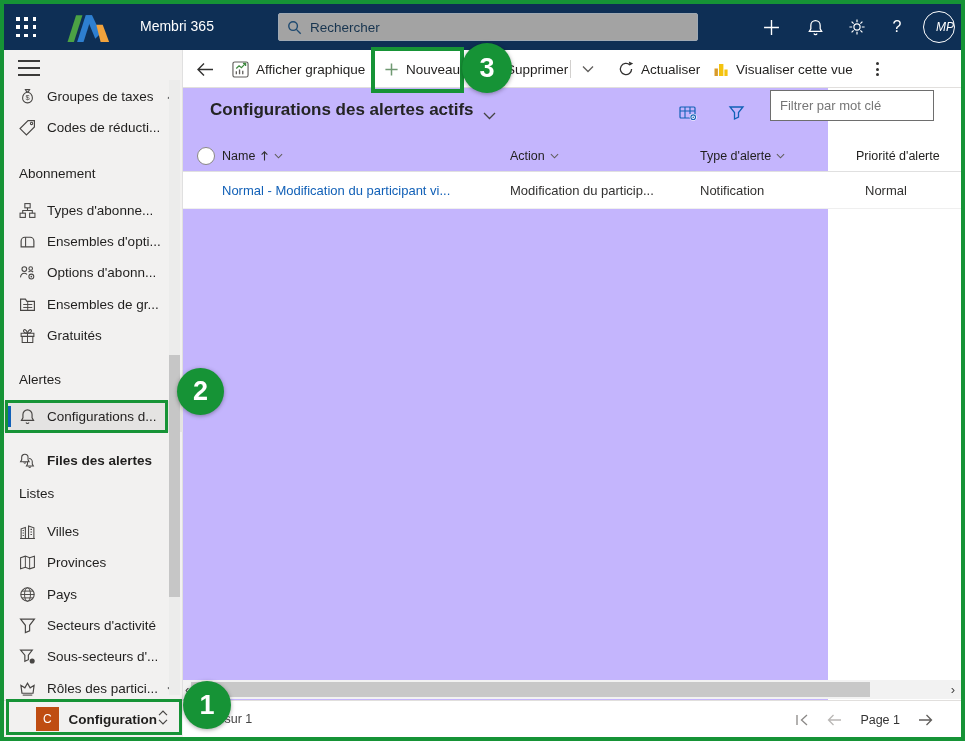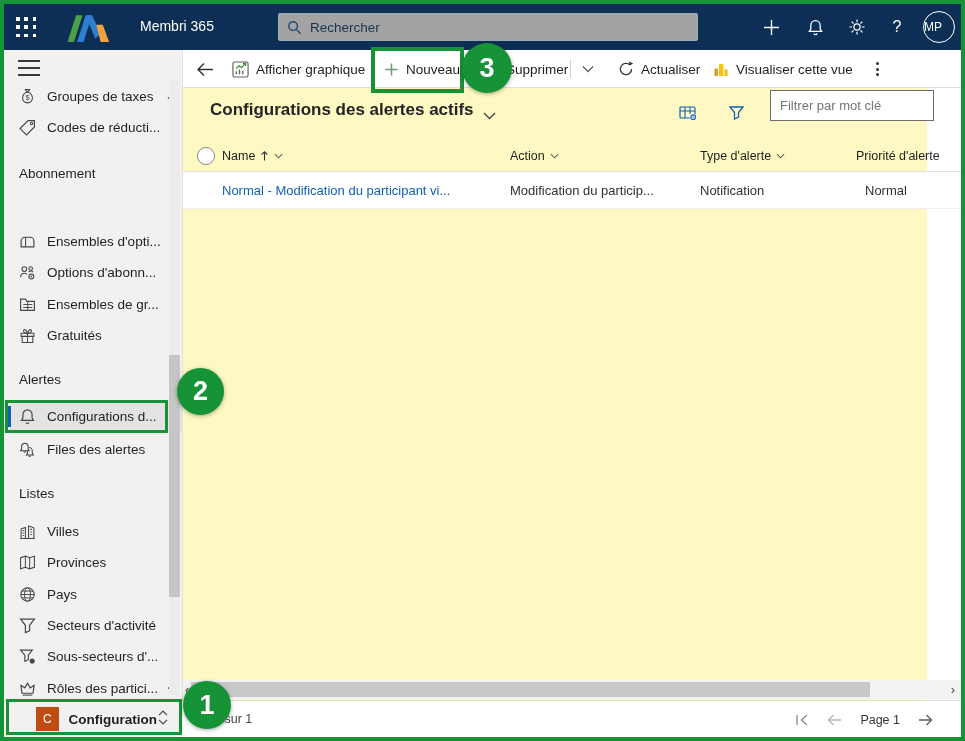--- a/index.html
+++ b/index.html
@@ -19,41 +19,41 @@
   
   .topbar{position:absolute;left:4px;top:4px;width:957px;height:46px;background:var(--navy);z-index:5;}
   .waffle{position:absolute;left:12px;top:13px;width:22px;height:22px;display:grid;grid-template-columns:repeat(3,1fr);gap:3px;cursor:pointer;}
   .waffle span{width:3.5px;height:3.5px;background:#fff;}
   .logo{position:absolute;left:56px;top:7px;}
   .app-name{position:absolute;left:136px;top:14px;color:#fff;font-size:14px;}
   .searchbox{position:absolute;left:274px;top:9px;width:420px;height:28px;background:#a3a3a3;border:1px solid #9fa9b3;border-radius:2px;display:flex;align-items:center;padding:0 8px;gap:8px;}
   .searchbox input{flex:1;border:none;background:transparent;outline:none;font-size:13.5px;color:#17344f;font-family:"Liberation Sans",sans-serif;}
   .searchbox input::placeholder{color:#17344f;opacity:1;}
   .tb-ic{position:absolute;top:0;height:46px;width:40px;display:flex;align-items:center;justify-content:center;cursor:pointer;color:#fff;}
-  .avatar{position:absolute;right:6px;top:7px;width:32px;height:32px;border:1.5px solid #fff;border-radius:50%;color:#fff;font-size:12px;display:flex;align-items:center;justify-content:flex-start;cursor:pointer;}
+  .avatar{position:absolute;right:6px;top:7px;width:32px;height:32px;border:1.5px solid #fff;border-radius:50%;color:#fff;font-size:12px;display:flex;align-items:center;justify-content:flex-end;cursor:pointer;font-style:italic;}
 
   
   .sidebar{position:absolute;left:4px;top:50px;width:179px;height:687px;background:var(--sidebg);border-right:1px solid #e0e0e0;z-index:4;}
   .hamburger{position:absolute;left:14px;top:10px;width:22px;height:16px;display:flex;flex-direction:column;justify-content:space-between;cursor:pointer;}
   .hamburger span{height:1.6px;background:#3b3a39;}
   .nav-item{position:absolute;left:0;width:179px;height:31px;display:flex;align-items:center;gap:11px;padding-left:15px;cursor:pointer;font-size:13.5px;color:#201f1e;}
   .nav-item svg{flex:0 0 auto;}
   .nav-item.selected{background:#e4e3e2;}
   .nav-item.selected::before{content:"";position:absolute;left:4px;top:5px;bottom:5px;width:3px;background:var(--link);}
   .nav-header{position:absolute;left:15px;font-size:13.5px;font-weight:400;color:#201f1e;}
   .side-scroll-track{position:absolute;right:2px;top:30px;width:11px;height:615px;background:#ececeb;}
   .side-scroll-thumb{position:absolute;right:2px;top:305px;width:11px;height:242px;background:#c6c6c6;cursor:pointer;}
   .scroll-chev{position:absolute;right:3px;cursor:pointer;}
   .switcher{position:absolute;left:0;top:650px;width:179px;height:37px;border-top:1px solid #d8d7d6;display:flex;align-items:center;cursor:pointer;background:var(--sidebg);}
   .switch-badge{margin-left:32px;width:24px;height:24px;background:#bf4d12;color:#fff;font-size:12px;display:flex;align-items:center;justify-content:center;}
   .switch-label{margin-left:10px;font-size:13.5px;font-weight:600;color:#201f1e;}
   .switch-arrows{margin-left:auto;margin-right:14px;}
 
   
-  .main{position:absolute;left:183px;top:50px;width:744px;height:687px;background:#fef9c3;z-index:3;}
+  .main{position:absolute;left:183px;top:50px;width:645px;height:687px;background:#c4b5fd;z-index:3;}
   .cmdbar{position:absolute;left:0;top:0;width:778px;height:38px;background:#fff;border-bottom:1px solid var(--hair);}
   .cmd{position:absolute;top:0;height:38px;display:flex;align-items:center;gap:7px;font-size:13.5px;color:#201f1e;cursor:pointer;white-space:nowrap;}
   .cmd-div{position:absolute;top:10px;height:18px;width:1px;background:#d2d0ce;}
   .dots-v{display:flex;flex-direction:column;gap:2.5px;}
   .dots-v i{width:3px;height:3px;border-radius:50%;background:#323130;}
 
   .viewbar{position:absolute;left:0;top:43px;width:778px;height:38px;}
   .view-title{position:absolute;left:27px;top:7px;display:flex;align-items:flex-end;gap:9px;cursor:pointer;}
   .view-title b{font-size:17px;font-weight:700;color:var(--ink);}
   .vb-ic{position:absolute;top:8px;width:26px;height:24px;display:flex;align-items:center;justify-content:center;cursor:pointer;}
@@ -162,20 +162,29 @@
     <div class="nav-item" style="top:62px;">
       <svg width="17" height="17" viewBox="0 0 16 16">
           <path d="M8.5 1.5h6v6L7 15 1 9z" fill="none" stroke="#484644" stroke-width="1.1"></path>
           <circle cx="11.8" cy="4.2" r="1.1" fill="none" stroke="#484644"></circle>
         </svg>
       <span>Codes de réducti...</span>
     </div>
 
     <div class="nav-header" style="top:116px;">Abonnement</div>
 
+    <div class="nav-item" style="top:145px;">
+      <svg width="17" height="17" viewBox="0 0 16 16">
+          <rect x="5.5" y="1.5" width="5" height="4" fill="none" stroke="#484644"></rect>
+          <rect x="1" y="10.5" width="5" height="4" fill="none" stroke="#484644"></rect>
+          <rect x="10" y="10.5" width="5" height="4" fill="none" stroke="#484644"></rect>
+          <path d="M8 5.5V8M3.5 10.5V8h9v2.5" fill="none" stroke="#484644"></path>
+        </svg>
+      <span>Types d'abonne...</span>
+    </div>
     <div class="nav-item" style="top:176px;">
       <svg width="17" height="17" viewBox="0 0 16 16">
           <path d="M2 7.5C2 5.6 3.6 4 5.5 4h5C12.4 4 14 5.6 14 7.5V13H2z" fill="none" stroke="#484644" stroke-width="1.1"></path>
           <path d="M6.2 4v9" stroke="#484644"></path>
         </svg>
       <span>Ensembles d'opti...</span>
     </div>
     <div class="nav-item" style="top:207px;">
       <svg width="17" height="17" viewBox="0 0 16 16">
           <circle cx="5" cy="4.8" r="2.2" fill="none" stroke="#484644"></circle>
@@ -205,21 +214,21 @@
 
     <div class="nav-header" style="top:322px;">Alertes</div>
 
     <div class="nav-item selected" style="top:351px;">
       <svg width="17" height="17" viewBox="0 0 16 16">
           <path d="M8 1.8a4.3 4.3 0 0 1 4.3 4.3v3.2l1.4 2.4H2.3l1.4-2.4V6.1A4.3 4.3 0 0 1 8 1.8z" fill="none" stroke="#484644" stroke-width="1.1"></path>
           <path d="M6.6 13.6a1.5 1.5 0 0 0 2.8 0" fill="none" stroke="#484644"></path>
         </svg>
       <span>Configurations d...</span>
     </div>
-    <div class="nav-item" style="top:384px;">
+    <div class="nav-item" style="top:395px;font-weight:bold;">
       <svg width="17" height="17" viewBox="0 0 16 16">
           <path d="M5.5 2.2a3 3 0 0 1 3 3v2.2l1 1.7H1.5l1-1.7V5.2a3 3 0 0 1 3-3z" fill="none" stroke="#484644"></path>
           <path d="M9.5 6.2a3 3 0 0 1 3 3v2.2l1 1.7H7l1-1.7V9.2" fill="none" stroke="#484644"></path>
           <path d="M4.4 9.8a1.2 1.2 0 0 0 2.2 0M9 13.8a1.2 1.2 0 0 0 2.2 0" fill="none" stroke="#484644"></path>
         </svg>
       <span>Files des alertes</span>
     </div>
 
     <div class="nav-header" style="top:436px;">Listes</div>
 

